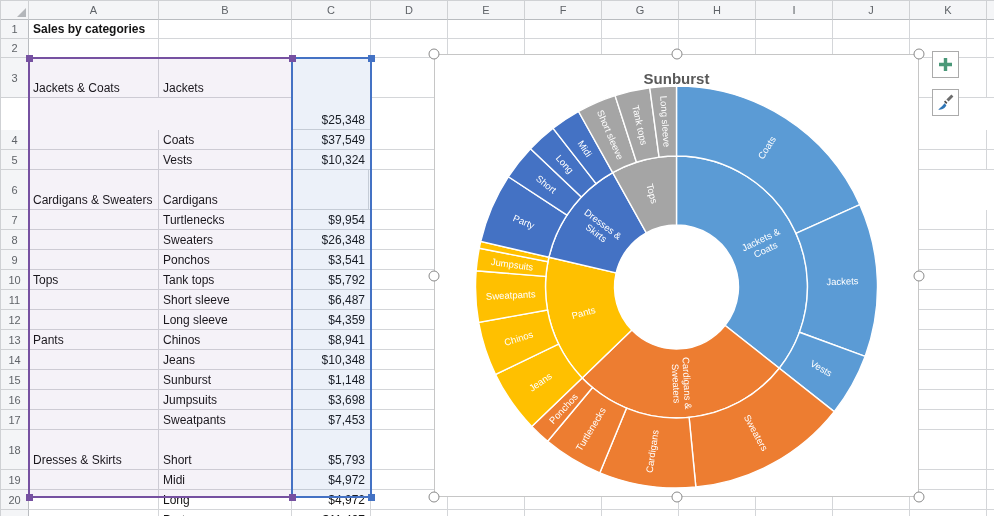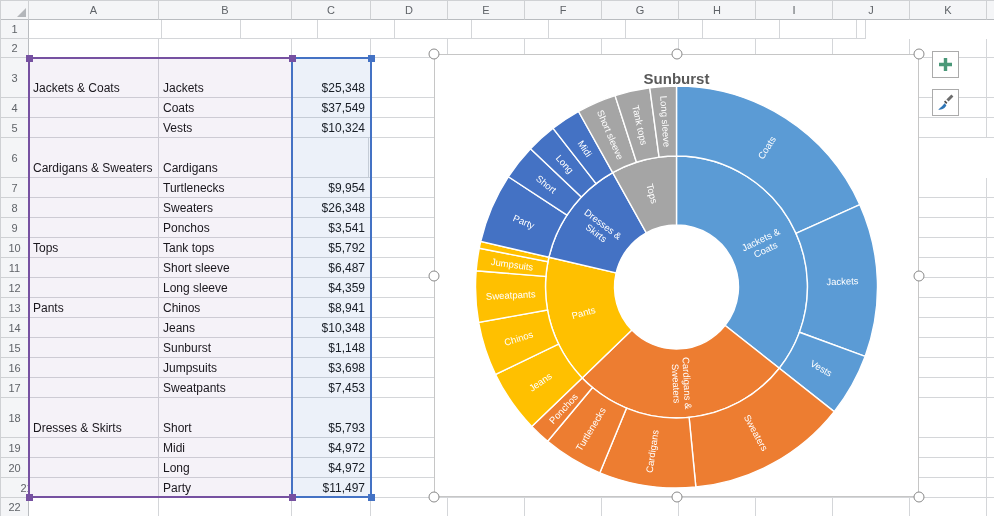--- a/index.html
+++ b/index.html
@@ -77,20 +77,21 @@
         <div class="hcell" style="width: 77px;">F</div>
         <div class="hcell" style="width: 77px;">G</div>
         <div class="hcell" style="width: 77px;">H</div>
         <div class="hcell" style="width: 77px;">I</div>
         <div class="hcell" style="width: 77px;">J</div>
         <div class="hcell" style="width: 77px;">K</div>
         <div class="hcell" style="width: 8px;"></div>
       </div>
       <div class="row">
         <div class="rnum" style="height: 19px;">1</div>
+        <div class="cell bold" style="width: 130px; height: 19px;">Sales by categories</div>
         <div class="cell" style="width: 133px; height: 19px;"></div>
         <div class="cell num" style="width: 79px; height: 19px;"></div>
         <div class="cell" style="width: 77px; height: 19px;"></div>
         <div class="cell" style="width: 77px; height: 19px;"></div>
         <div class="cell" style="width: 77px; height: 19px;"></div>
         <div class="cell" style="width: 77px; height: 19px;"></div>
         <div class="cell" style="width: 77px; height: 19px;"></div>
         <div class="cell" style="width: 77px; height: 19px;"></div>
         <div class="cell" style="width: 77px; height: 19px;"></div>
         <div class="cell" style="width: 77px; height: 19px;"></div>
@@ -108,21 +109,21 @@
         <div class="cell" style="width: 77px; height: 19px;"></div>
         <div class="cell" style="width: 77px; height: 19px;"></div>
         <div class="cell" style="width: 77px; height: 19px;"></div>
         <div class="cell" style="width: 77px; height: 19px;"></div>
         <div class="cell" style="width: 8px; height: 19px;"></div>
       </div>
       <div class="row">
         <div class="rnum" style="height: 40px;">3</div>
         <div class="cell" style="width: 130px; height: 40px;">Jackets &amp; Coats</div>
         <div class="cell" style="width: 133px; height: 40px;">Jackets</div>
-        <div class="cell num" style="width: 79px; height: 40px;">$25,348</div>
+        <div class="cell num" style="width: 79px; height: 40px; margin-top: 32px;">$25,348</div>
         <div class="cell" style="width: 77px; height: 40px;"></div>
         <div class="cell" style="width: 77px; height: 40px;"></div>
         <div class="cell" style="width: 77px; height: 40px;"></div>
         <div class="cell" style="width: 77px; height: 40px;"></div>
         <div class="cell" style="width: 77px; height: 40px;"></div>
         <div class="cell" style="width: 77px; height: 40px;"></div>
         <div class="cell" style="width: 77px; height: 40px;"></div>
         <div class="cell" style="width: 77px; height: 40px;"></div>
         <div class="cell" style="width: 8px; height: 40px;"></div>
       </div>

